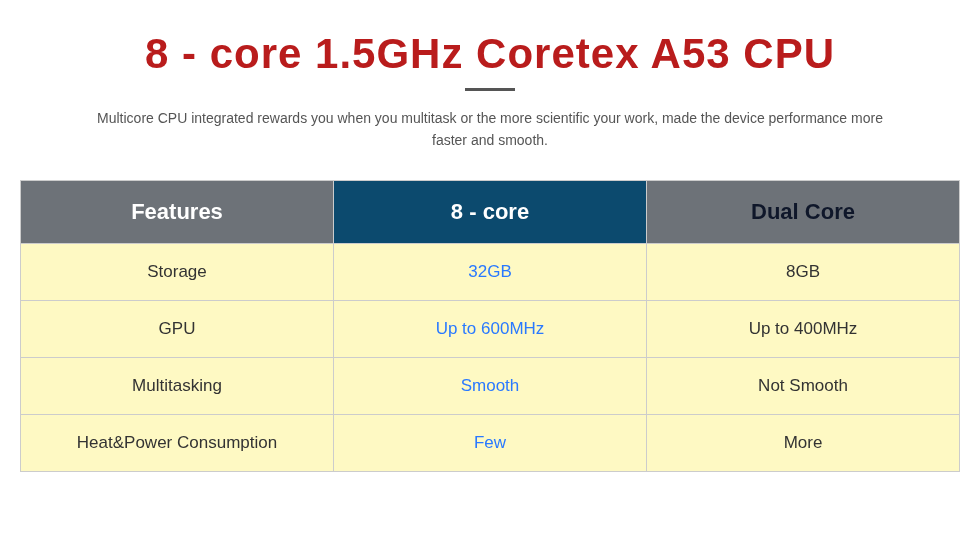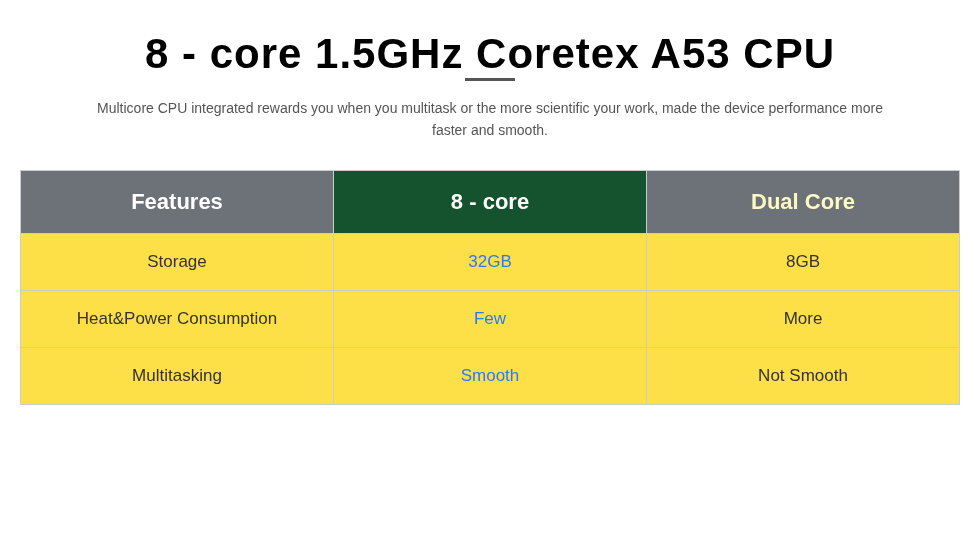--- a/index.html
+++ b/index.html
@@ -15,23 +15,24 @@
       font-family: 'Arial', sans-serif;
       display: flex;
       flex-direction: column;
       align-items: center;
       padding: 30px 20px 30px 20px;
     }
 
     .page-title {
       font-size: 42px;
       font-weight: 900;
-      color: #000000;
+      color: #b91c1c;
       text-align: left;
       letter-spacing: 1px;
+      margin-bottom: 10px;
     }
 
     .title-divider {
       width: 50px;
       height: 3px;
       background: #555;
       margin: 0 auto 16px auto;
     }
 
     .subtitle {
@@ -57,38 +58,38 @@
       border: 1px solid #cccccc;
     }
 
     .th-features {
       background: #6d7278;
       color: #ffffff;
       width: 33%;
     }
 
     .th-8core {
-      background: #14532d;
+      background: #0c4a6e;
       color: #ffffff;
       width: 33%;
     }
 
     .th-dualcore {
       background: #6d7278;
-      color: #fef9c3;
+      color: #0f172a;
       width: 33%;
     }
 
     .comparison-table tbody tr td {
       padding: 18px 20px;
       font-size: 17px;
       text-align: center;
       border: 1px solid #cccccc;
       color: #333333;
-      background: #fde047;
+      background: #fef9c3;
     }
 
     .comparison-table tbody tr td.feature-label {
       font-weight: 500;
       color: #333333;
       text-align: center;
     }
 
     .comparison-table tbody tr td.highlight {
       color: #2979ff;
@@ -117,23 +118,28 @@
       <th class="th-dualcore">Dual Core</th>
     </tr>
   </thead>
   <tbody id="table-body">
   <tr>
         <td class="feature-label">Storage</td>
         <td class="highlight">32GB</td>
         <td class="normal">8GB</td>
       </tr>
       <tr>
-        <td class="feature-label">Heat&amp;Power Consumption</td>
-        <td class="highlight">Few</td>
-        <td class="normal">More</td>
+        <td class="feature-label">GPU</td>
+        <td class="highlight">Up to 600MHz</td>
+        <td class="normal">Up to 400MHz</td>
       </tr>
       <tr>
         <td class="feature-label">Multitasking</td>
         <td class="highlight">Smooth</td>
         <td class="normal">Not Smooth</td>
       </tr>
+      <tr>
+        <td class="feature-label">Heat&amp;Power Consumption</td>
+        <td class="highlight">Few</td>
+        <td class="normal">More</td>
+      </tr>
     </tbody>
 </table>
 
 </body></html>

